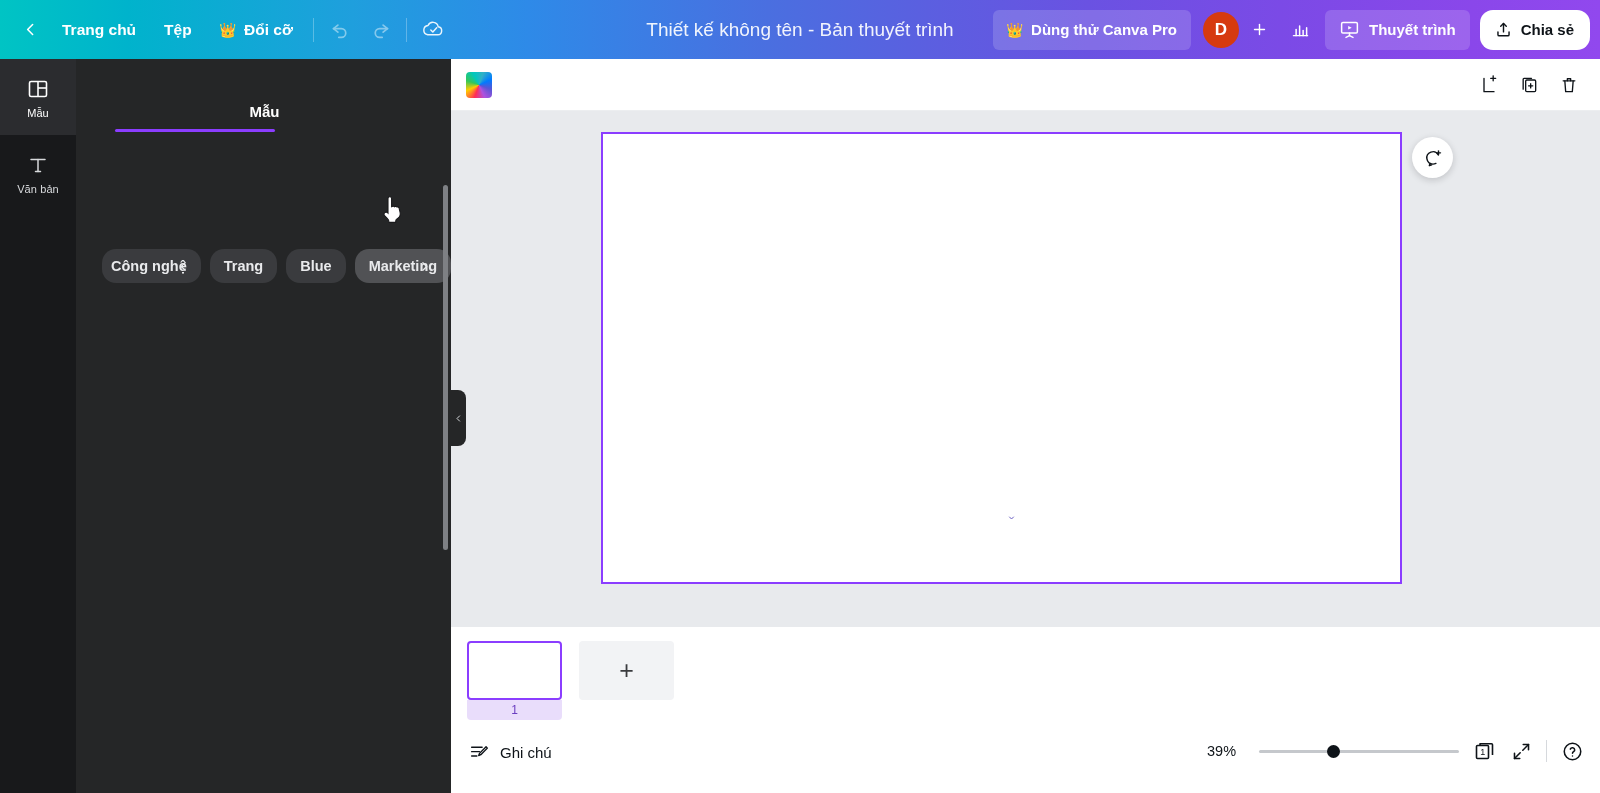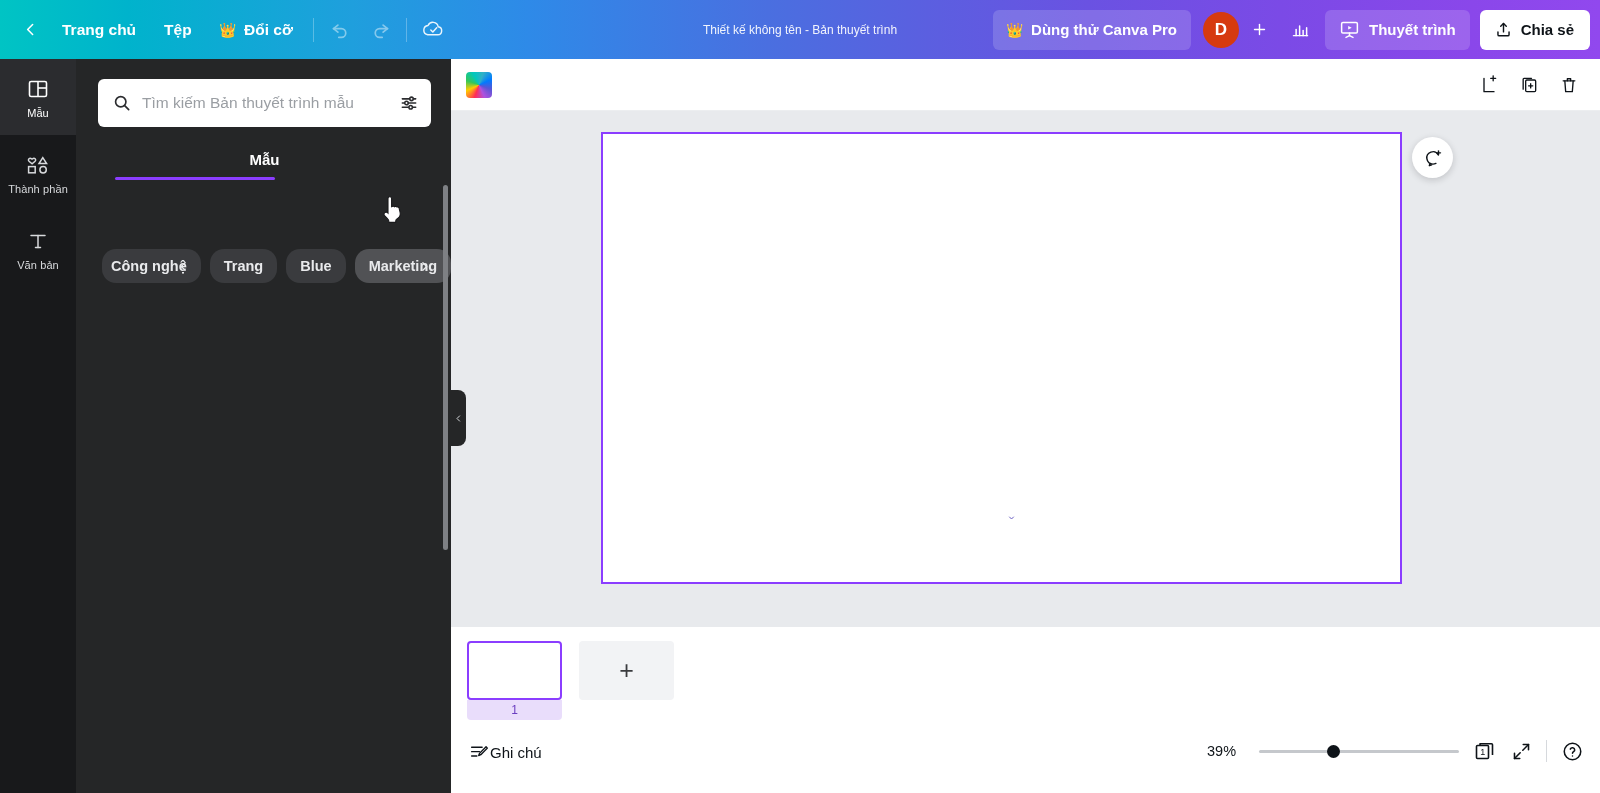--- a/index.html
+++ b/index.html
@@ -35,21 +35,21 @@
     width: 40px; height: 40px; display: flex; align-items: center;
     justify-content: center; border-radius: 6px;
   }
   .dim { opacity: 0.45; }
   .doc-title {
     position: absolute; left: 0; right: 0; top: 0; height: 59px;
     display: flex; align-items: center; justify-content: center;
     pointer-events: none;
   }
   .doc-title span {
-    color: rgba(255,255,255,0.92); font-size: 12px; font-weight: normal;
+    color: rgba(255,255,255,0.92); font-size: 19px; font-weight: normal;
   }
   .tb-right {
     position: absolute; right: 10px; top: 0; height: 59px;
     display: flex; align-items: center; gap: 4px;
   }
   .pro-btn {
     display: flex; align-items: center; height: 40px; padding: 0 14px;
     border-radius: 6px; background: rgba(255,255,255,0.16);
     color: #fff; font-size: 15px; font-weight: bold; white-space: nowrap;
   }
@@ -64,21 +64,21 @@
     justify-content: center; color: #fff; font-size: 22px;
     font-weight: 300; border-radius: 50%;
   }
   .present-btn {
     display: flex; align-items: center; gap: 9px; height: 40px;
     padding: 0 14px; border-radius: 6px; background: rgba(255,255,255,0.16);
     color: #fff; font-size: 15px; font-weight: bold;
   }
   .share-btn {
     display: flex; align-items: center; gap: 8px; height: 40px;
-    padding: 0 16px 0 14px; border-radius: 6px; background: #fff;
+    padding: 0 16px 0 14px; border-radius: 13px; background: #fff;
     color: #0e1318; font-size: 15px; font-weight: bold; margin-left: 6px;
   }
 
   
   .rail {
     position: absolute; left: 0; top: 59px; width: 76px; height: 734px;
     background: #18191b; z-index: 30;
   }
   .rail-item {
     width: 76px; height: 76px; display: flex; flex-direction: column;
@@ -247,21 +247,21 @@
     color: #6a3ec0; font-size: 12px; display: flex; align-items: center;
     justify-content: center;
   }
   .addpage {
     width: 95px; height: 59px; background: #f2f3f5; border-radius: 4px;
     display: flex; align-items: center; justify-content: center;
     color: #3a3b3e; font-size: 25px; font-weight: 300;
   }
   .notes {
     position: absolute; left: 18px; top: 115px; display: flex;
-    align-items: center; color: #0e1318; font-size: 15px;
+    align-items: center; gap: 10px; color: #0e1318; font-size: 15px;
   }
   .zoomwrap {
     position: absolute; right: 16px; top: 112px; display: flex;
     align-items: center; gap: 14px;
   }
   .zoom-pct { font-size: 14.5px; color: #0e1318; min-width: 38px; }
   .slider { position: relative; width: 200px; height: 16px; display: flex; align-items: center; }
   .slider .track { width: 200px; height: 3px; background: #c5c8cc; border-radius: 2px; }
   .slider .knob {
     position: absolute; left: 68px; width: 13px; height: 13px;
@@ -375,62 +375,32 @@
         <svg width="24" height="24" viewBox="0 0 24 24" fill="none" stroke="#fff" stroke-width="1.6">
           <rect x="3.5" y="4.5" width="17" height="15" rx="1.6"></rect>
           <line x1="12" y1="4.5" x2="12" y2="19.5"></line>
           <line x1="12" y1="11" x2="20.5" y2="11"></line>
         </svg>
       </span>
       <span class="ri-lbl">Mẫu</span>
     </div>
     <div class="rail-item">
       <span class="rail-glyph">
-        <svg width="26" height="24" viewBox="0 0 26 24" fill="none" stroke="#d7d9dc" stroke-width="1.5">
-          <path d="M4 8.2c-1.6-1.6.6-4 2.6-2.4 .3.2 .6 .2 .9 0C9.5 4.2 11.7 6.6 10.1 8.2L7.1 10.8z"></path>
-          <path d="M17.8 4.6 21.6 10.6 14 10.6z"></path>
-          <rect x="3.6" y="13.6" width="6.6" height="6.2"></rect>
-          <circle cx="18.1" cy="16.7" r="3.2"></circle>
-        </svg>
-      </span>
-      <span class="ri-lbl">Thành phần</span>
-    </div>
-    <div class="rail-item">
-      <span class="rail-glyph">
         <svg width="24" height="24" viewBox="0 0 24 24" fill="none" stroke="#d7d9dc" stroke-width="1.5" stroke-linecap="round">
           <line x1="5" y1="6.5" x2="19" y2="6.5"></line>
           <line x1="12" y1="6.5" x2="12" y2="18.5"></line>
           <line x1="9.5" y1="18.5" x2="14.5" y2="18.5"></line>
         </svg>
       </span>
       <span class="ri-lbl">Văn bản</span>
     </div>
   </div>
 
   <div class="panel">
     <div class="searchwrap">
-      <div class="searchbox">
-        <span class="sq">
-          <svg width="20" height="20" viewBox="0 0 24 24" fill="none" stroke="#2b2c2f" stroke-width="2" stroke-linecap="round">
-              <circle cx="10.5" cy="10.5" r="6.2"></circle>
-              <line x1="15.2" y1="15.2" x2="20" y2="20"></line>
-            </svg>
-        </span>
-        <input type="text" value="" placeholder="Tìm kiếm Bản thuyết trình mẫu" style="">
-        <span class="sq">
-          <svg width="20" height="20" viewBox="0 0 24 24" fill="none" stroke="#2b2c2f" stroke-width="1.9" stroke-linecap="round">
-            <line x1="4" y1="7" x2="20" y2="7"></line>
-              <line x1="4" y1="12" x2="20" y2="12"></line>
-              <line x1="4" y1="17" x2="20" y2="17"></line>
-            <circle cx="15" cy="7" r="2.1" fill="#fff"></circle>
-              <circle cx="9" cy="12" r="2.1" fill="#fff"></circle>
-              <circle cx="14" cy="17" r="2.1" fill="#fff"></circle>
-          </svg>
-        </span>
-      </div>
       <div class="tabs">
         <div class="tab active">
           <span>Mẫu</span>
         </div>
         <div class="tab-underline"></div>
       </div>
     </div>
   </div>
 
   <div class="chiprow">

